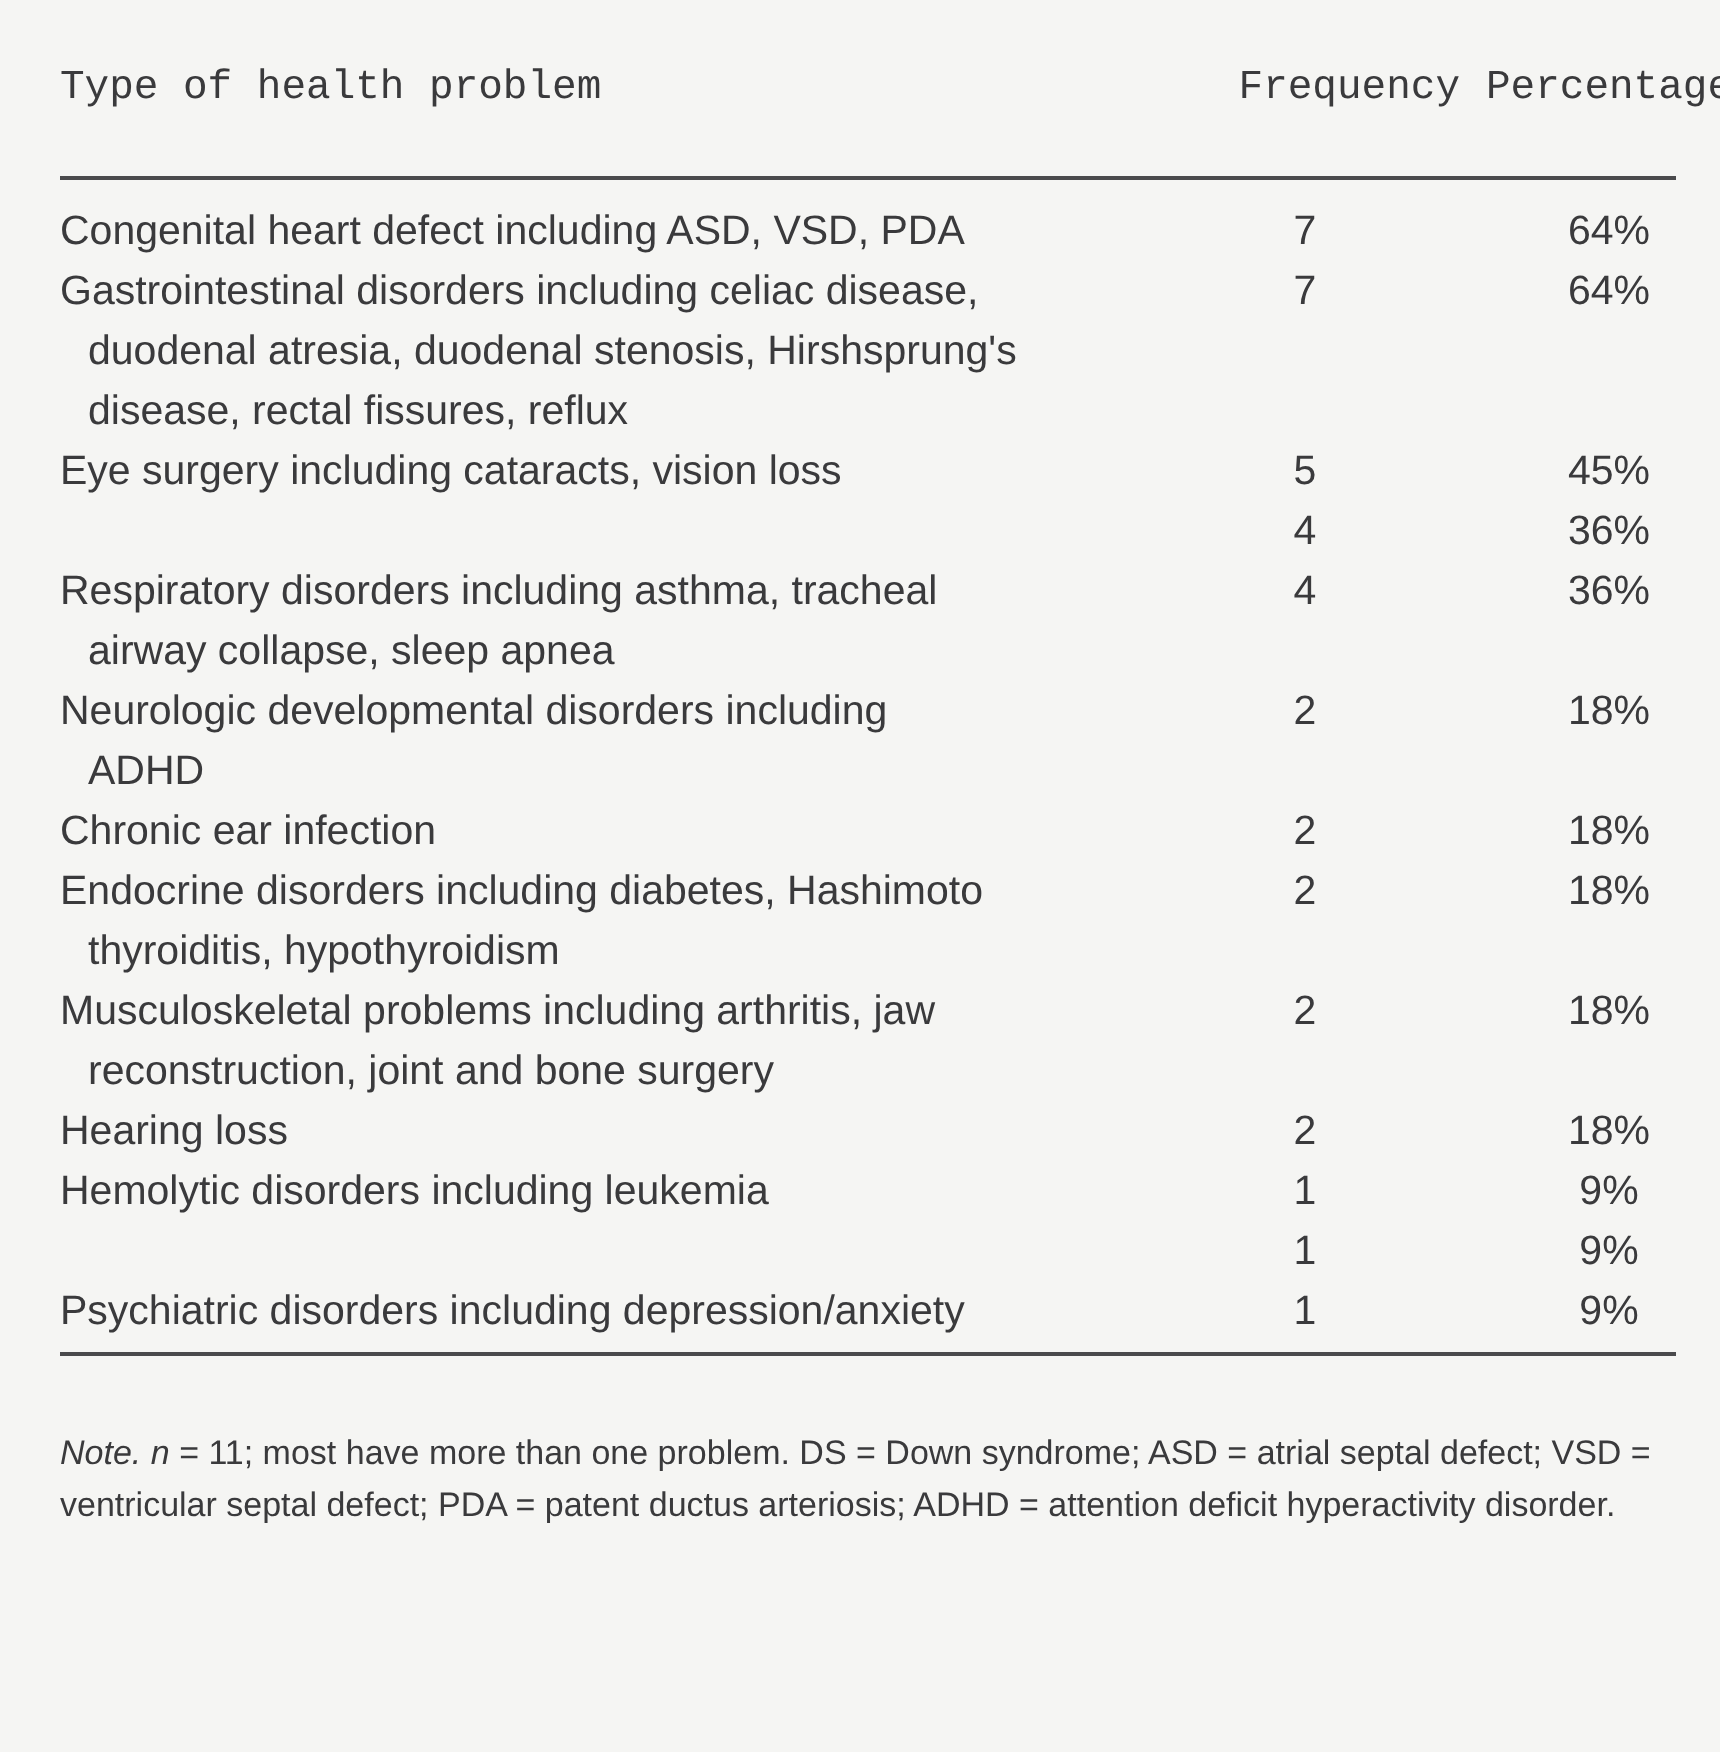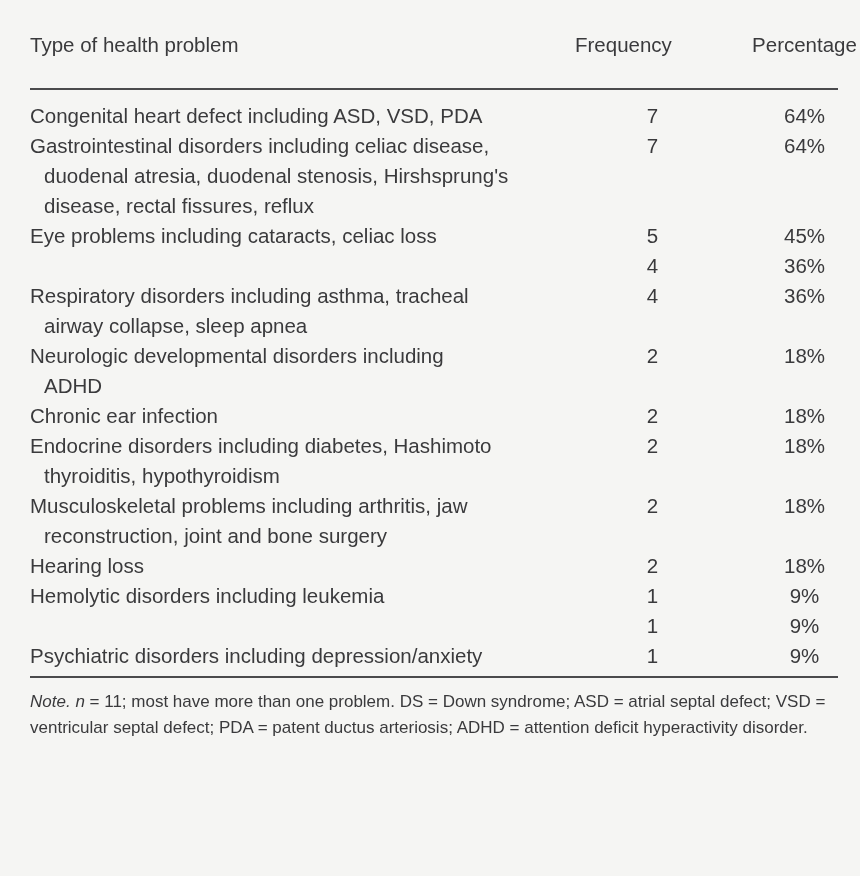--- a/index.html
+++ b/index.html
@@ -30,23 +30,24 @@
     height: 52px;
     padding-top: 30px;
     box-sizing: content-box;
   }
   .th {
     position: absolute;
     font-size: 20.5px;
     line-height: 26px;
     color: #3a3a3c;
     white-space: nowrap;
+    font-family: Liberation Mono, monospace;
   }
   .th-problem { left: 0; top: 32px; }
-  .th-frequency { left: 545px; top: 32px; width: 155px; text-align: left; }
+  .th-frequency { left: 545px; top: 32px; width: 155px; text-align: right; }
   .th-percentage { left: 697px; top: 32px; width: 155px; text-align: center; }
 
   .rule {
     height: 0;
     border-top: 2px solid #4a4a4c;
     width: 808px;
   }
   .rule-head { margin-top: 6px; }
   .rule-foot { margin-top: 5px; }
 
@@ -73,25 +74,26 @@
     font-size: 20.5px;
     line-height: 30px;
     color: #3a3a3c;
     text-align: center;
   }
   .cell-freq { left: 545px; width: 155px; }
   .cell-pct  { left: 697px; width: 155px; }
 
   
   .note {
-    padding-top: 11px;
+    padding-top: 0;
     font-size: 17px;
     line-height: 26px;
     color: #3a3a3c;
     width: 808px;
+    margin-top: 36px;
   }
   .note i { font-style: italic; }
 </style>
 </head>
 <body>
 
 <div id="table-figure">
 
   <div class="thead">
     <div class="th th-problem">Type of health problem</div>
@@ -108,21 +110,21 @@
         <div class="cell-num cell-pct">64%</div>
       </div>
       <div class="row">
         <div class="cell-label">Gastrointestinal disorders including celiac disease,
 duodenal atresia, duodenal stenosis, Hirshsprung's
 disease, rectal fissures, reflux</div>
         <div class="cell-num cell-freq">7</div>
         <div class="cell-num cell-pct">64%</div>
       </div>
       <div class="row">
-        <div class="cell-label">Eye problems including cataracts, celiac loss</div>
+        <div class="cell-label">Eye surgery including cataracts, vision loss</div>
         <div class="cell-num cell-freq">5</div>
         <div class="cell-num cell-pct">45%</div>
       </div>
       <div class="row">
         <div class="cell-num cell-freq">4</div>
         <div class="cell-num cell-pct">36%</div>
       </div>
       <div class="row">
         <div class="cell-label">Respiratory disorders including asthma, tracheal
 airway collapse, sleep apnea</div>

